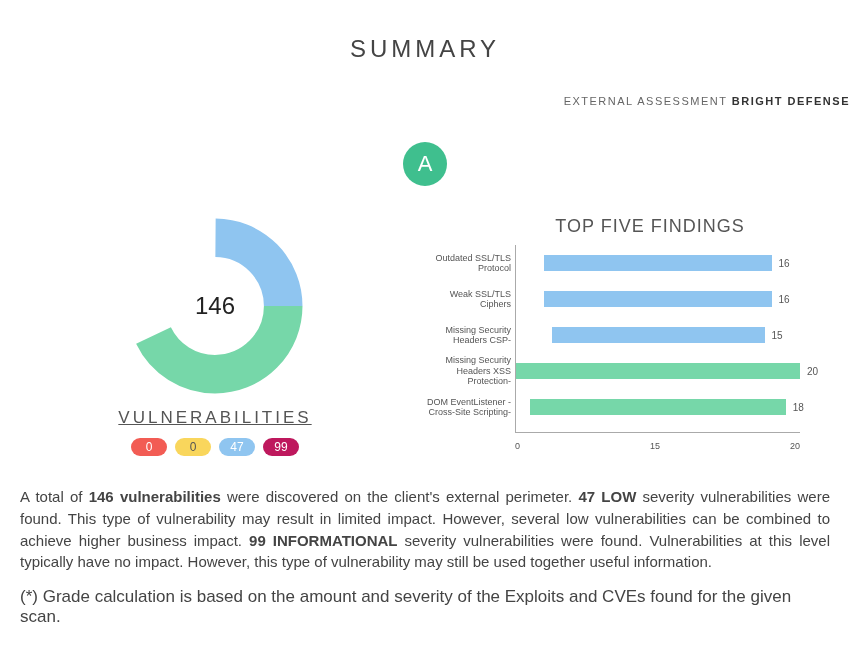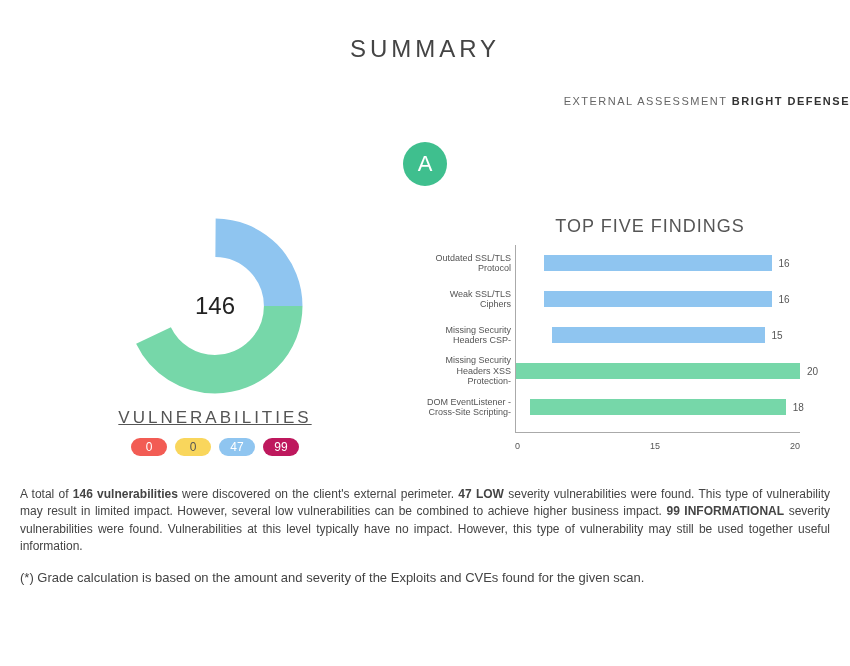--- a/index.html
+++ b/index.html
@@ -168,30 +168,30 @@
     left: 95px;
     right: 0;
     bottom: 4px;
     display: flex;
     justify-content: space-between;
     font-size: 9px;
     color: #555;
   }
   .summary-text {
     margin: 30px 20px 0 20px;
-    font-size: 12px;
+    font-size: 15px;
     font-weight: 300;
     line-height: 1.45;
     color: #444;
     text-align: justify;
   }
   .summary-text b { font-weight: 600; }
   .footnote {
     margin: 14px 20px 0 20px;
-    font-size: 13px;
+    font-size: 17px;
     font-weight: 300;
     color: #444;
   }
 </style>
 </head>
 <body>
 
 <h1 class="page-title">SUMMARY</h1>
 
 <div class="subhead">

